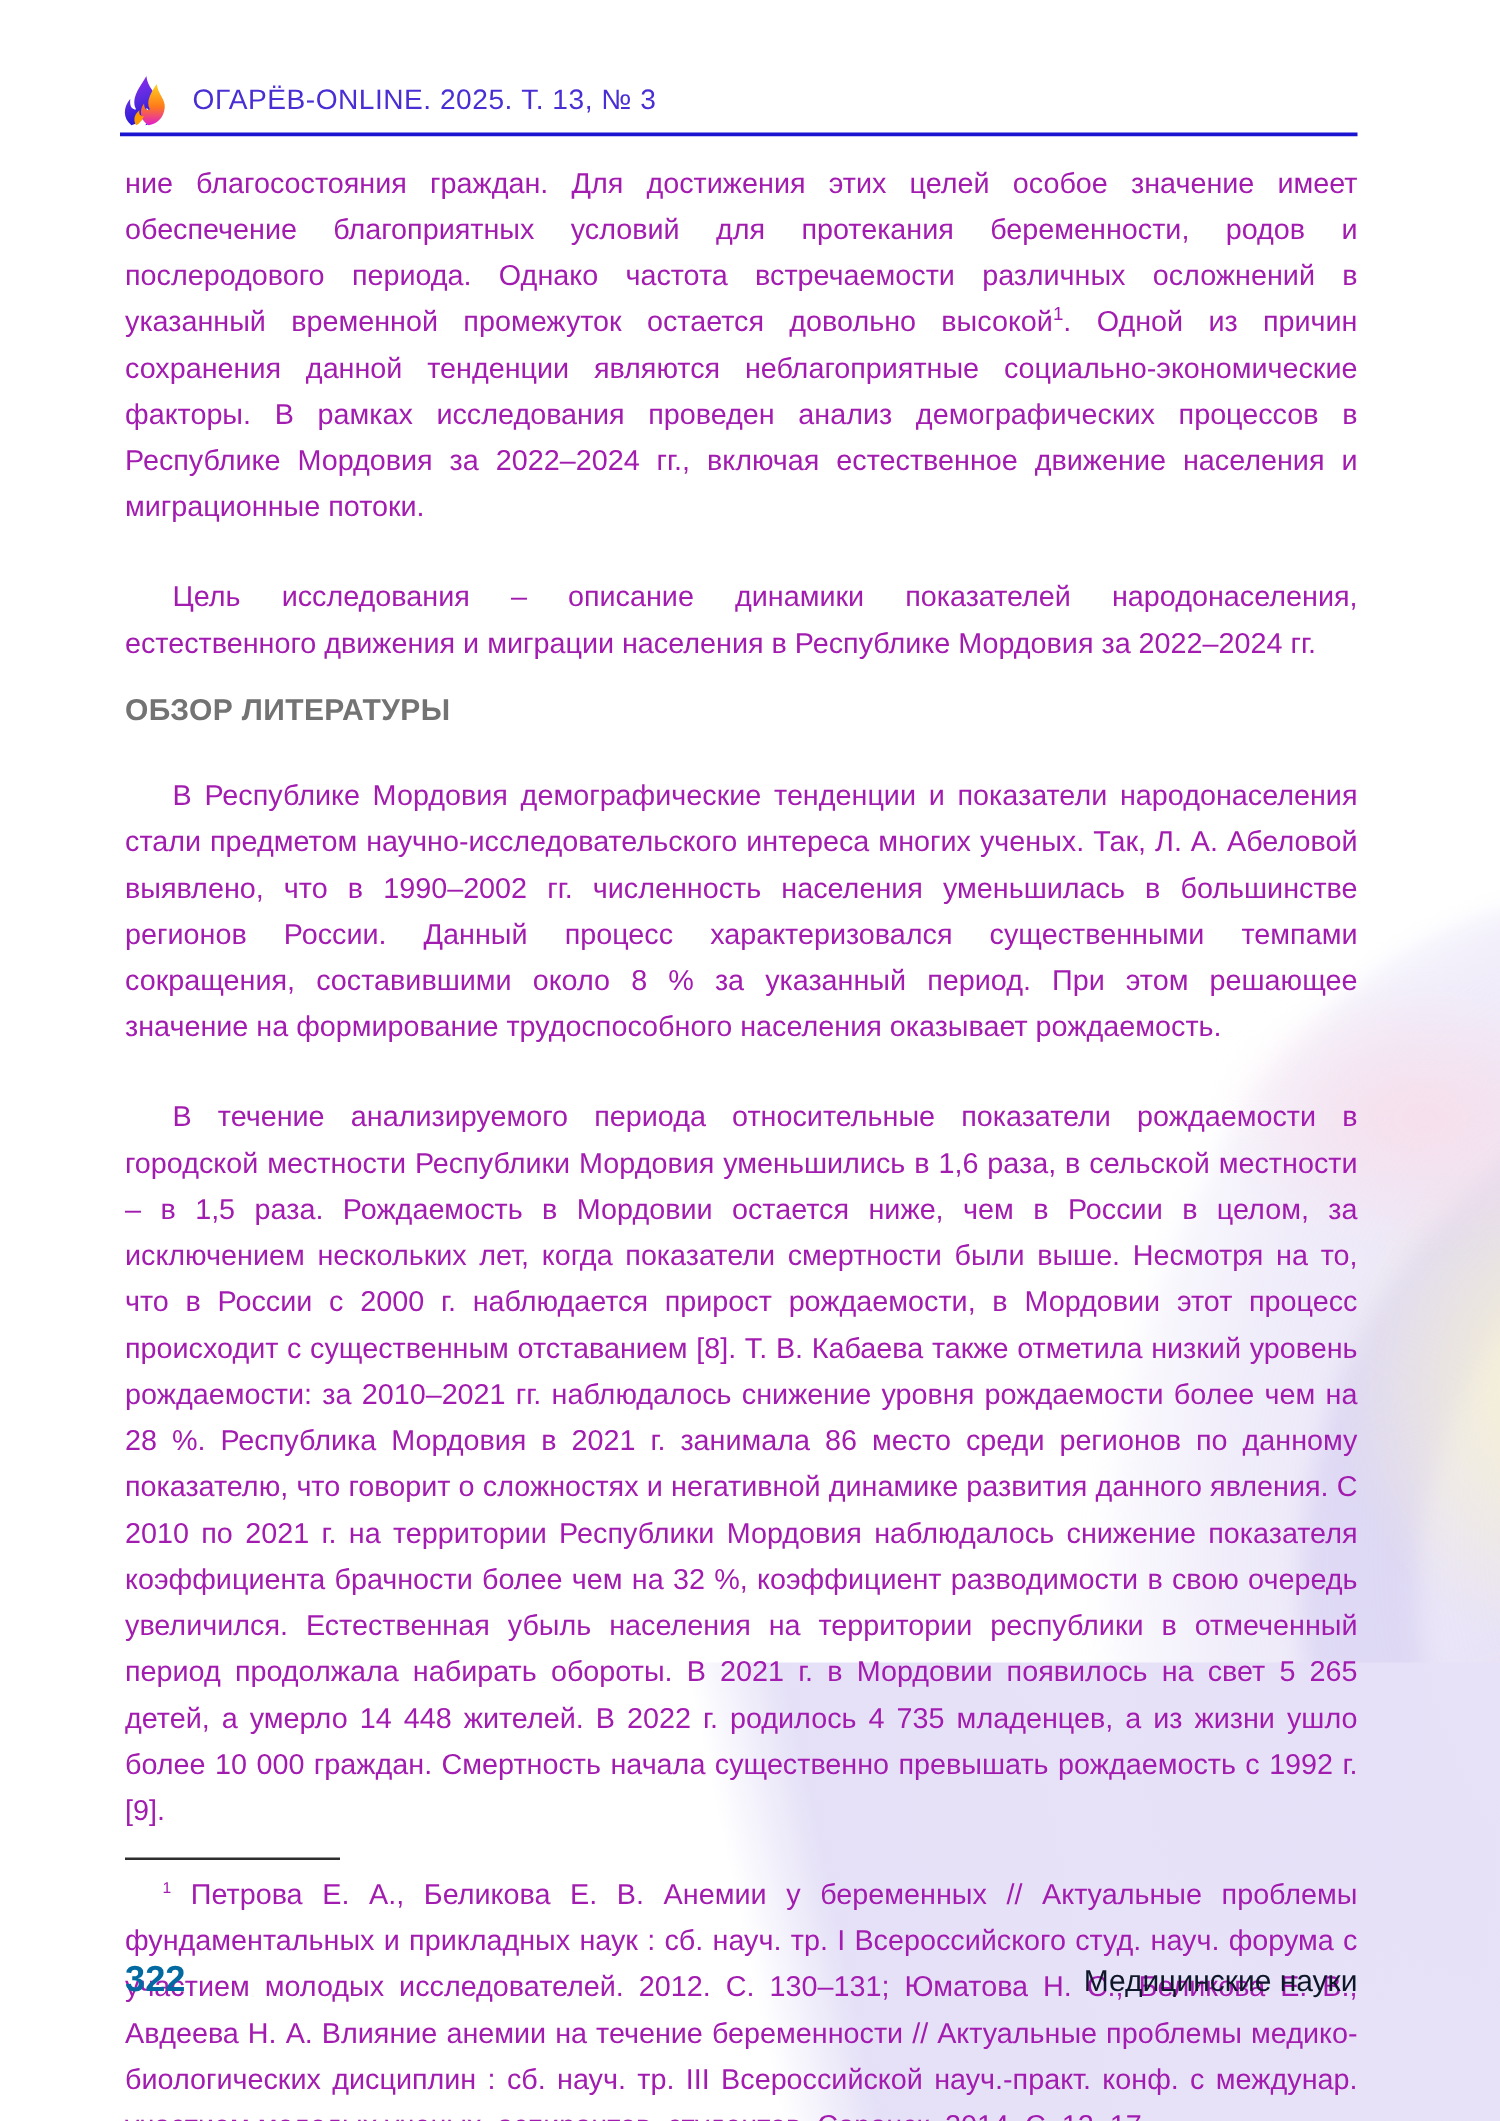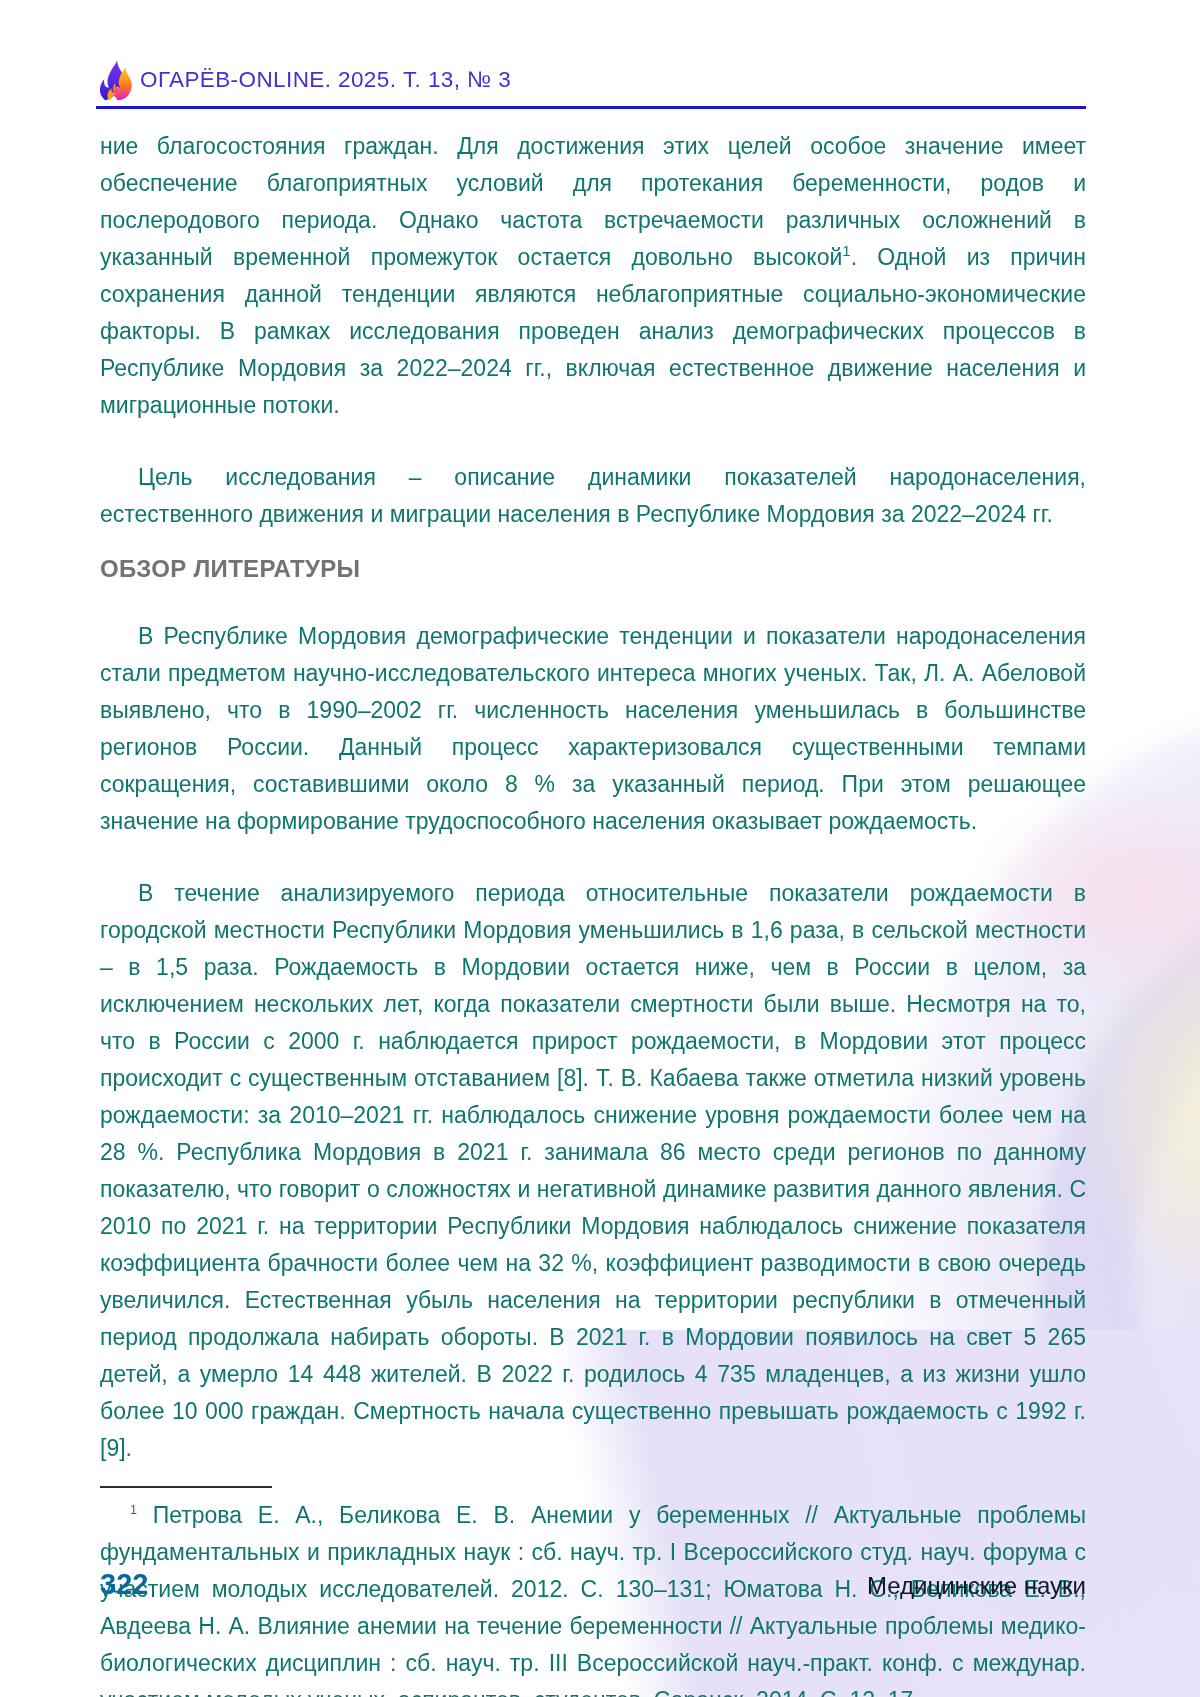--- a/index.html
+++ b/index.html
@@ -44,35 +44,35 @@
     box-sizing: border-box;
   }
   .bottom-band {
     position: absolute; left: 0; top: 1330px; width: 1200px; height: 367px;
     background: linear-gradient(78deg,
       rgba(226,221,246,0) 49%, rgba(226,221,246,0.9) 55%, rgba(231,226,248,0.95) 100%);
   }
 
   
   .header { position: absolute; left: 96px; top: 58px; width: 992px; z-index: 2; }
-  .header-row { display: flex; align-items: center; }
+  .header-row { display: flex; align-items: center; gap: 14px; }
   .logo { width: 44px; height: 44px; flex: 0 0 auto; display: block; }
   .journal-title {
     font-size: 22.5px; font-weight: 400; color: #4a2ed4; letter-spacing: 0.4px;
     white-space: nowrap;
   }
   .header-rule { margin-top: 4px; width: 990px; height: 3px; background: #1a13cf; }
 
   
   .content {
     position: absolute; left: 100px; top: 128px; width: 986px; z-index: 1;
   }
   .content p {
     margin: 0; font-size: 23px; line-height: 37px; text-align: justify;
-    color: #0f766e;
+    color: #a21caf;
   }
   .content p.indent { text-indent: 38px; margin-top: 35px; }
   .content sup.ref { font-size: 15px; line-height: 0; vertical-align: super; }
   .section-heading {
     margin: 22px 0 9px 0;
     font-size: 24px; font-weight: 700; color: #737373; letter-spacing: 0.3px;
   }
 
   
   .fn-rule { width: 172px; height: 0; border-top: 2px solid #2e2e2e; margin: 19px 0 9px 0; }

